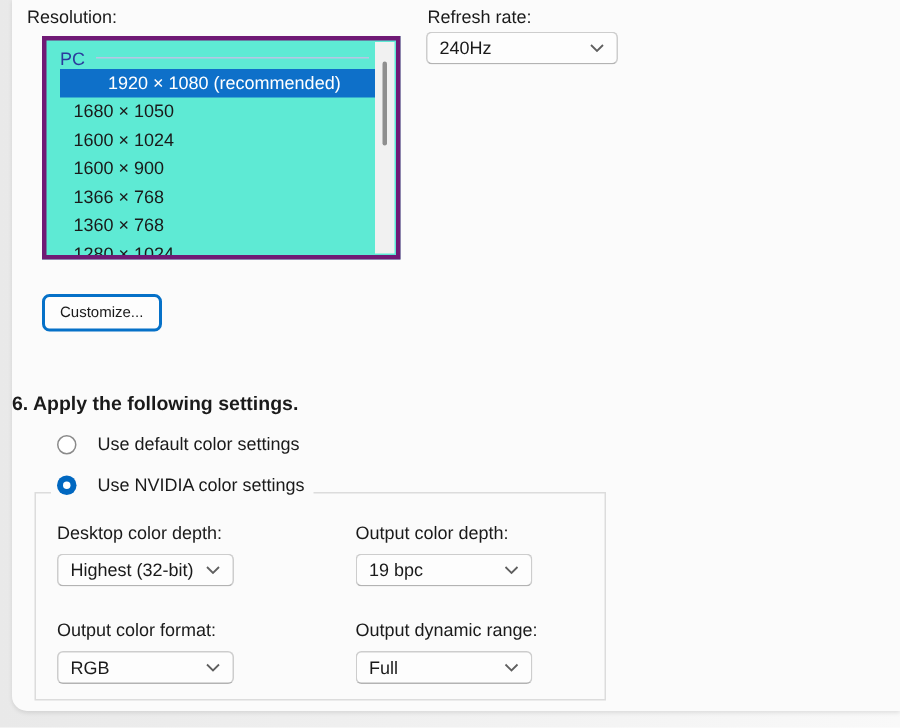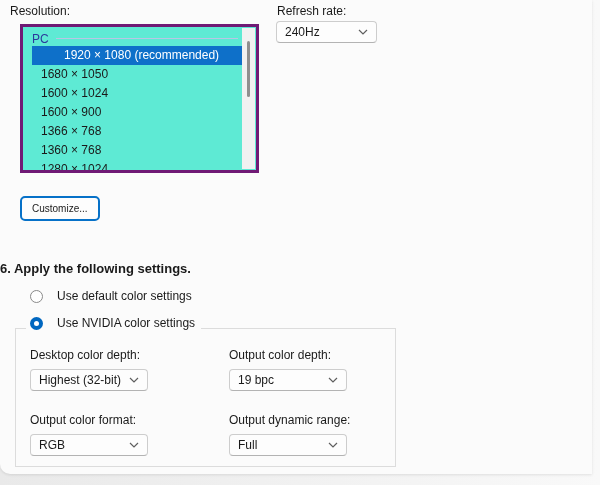--- a/index.html
+++ b/index.html
@@ -3,21 +3,21 @@
 <meta charset="utf-8">
 <style>
   html,body{margin:0;padding:0;}
   body{
     width:600px;height:485px;overflow:hidden;position:relative;
     font-family:"Liberation Sans","DejaVu Sans",sans-serif;
     font-size:12px;color:#1a1a1a;
     background:linear-gradient(to right,#e9e9e9,#f9f9f9);
   }
   .panel{
-    position:absolute;left:0;top:0;width:592px;height:474px;
+    position:absolute;left:8px;top:0;width:592px;height:474px;
     background:#fbfbfb;border-bottom-left-radius:10px;
     box-shadow:0 1px 3px rgba(0,0,0,.10);
   }
   .label{position:absolute;white-space:nowrap;}
   .res-label{left:10px;top:4px;}
   .rr-label{left:277px;top:4px;}
 
   
   .listbox{
     position:absolute;left:20px;top:24px;width:233px;height:143px;
@@ -42,21 +42,21 @@
     position:absolute;left:5px;top:13px;width:3px;height:56px;background:#8f8f8f;border-radius:2px;
   }
 
   
   .dropdown{
     position:absolute;height:22px;box-sizing:border-box;
     background:#fdfdfd;border:1px solid #cdcdcd;border-bottom-color:#b3b3b3;
     border-radius:4px;display:flex;align-items:center;
     padding:0 8px;justify-content:space-between;cursor:default;
   }
-  .rr-dd{left:276px;top:21px;width:101px;}
+  .rr-dd{left:276px;top:21px;width:128px;}
   .dd1{left:30px;top:369px;width:118px;}
   .dd2{left:229px;top:369px;width:118px;}
   .dd3{left:30px;top:434px;width:118px;}
   .dd4{left:229px;top:434px;width:118px;gap:48px;}
   .chev{flex:0 0 auto;margin-left:6px;}
 
   
   .customize{
     position:absolute;left:20px;top:196px;height:25px;min-width:78px;
     background:#fdfdfd;border:2px solid #0671c8;border-radius:5px;

